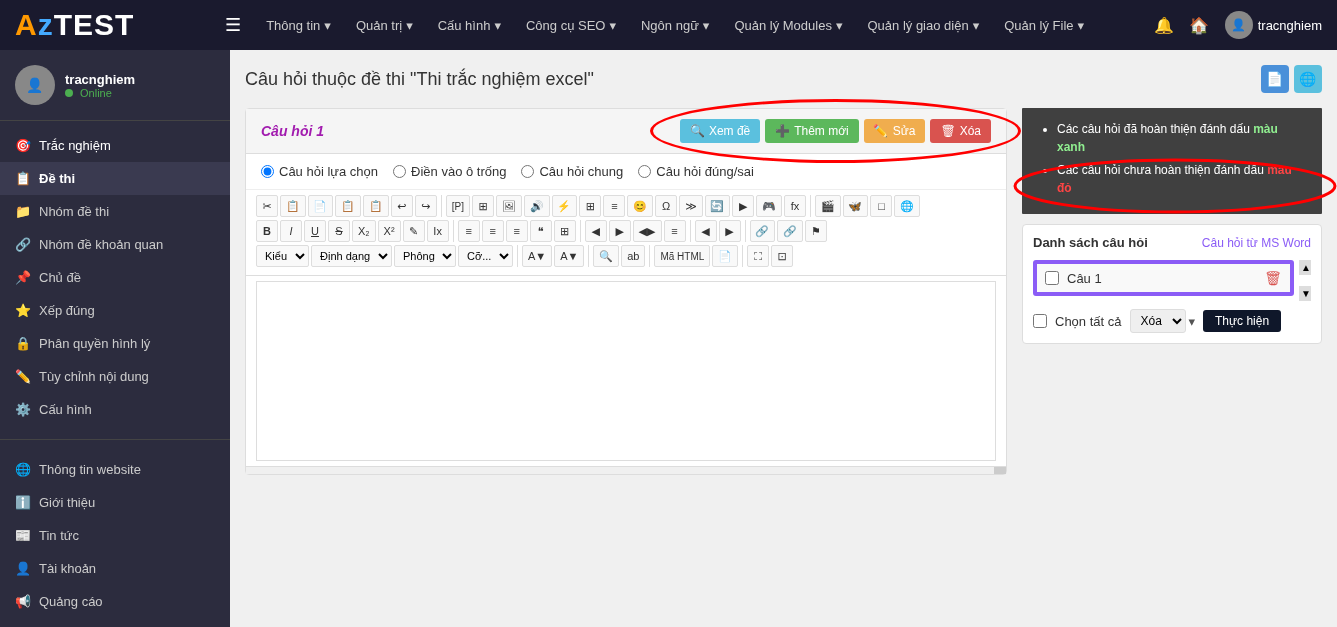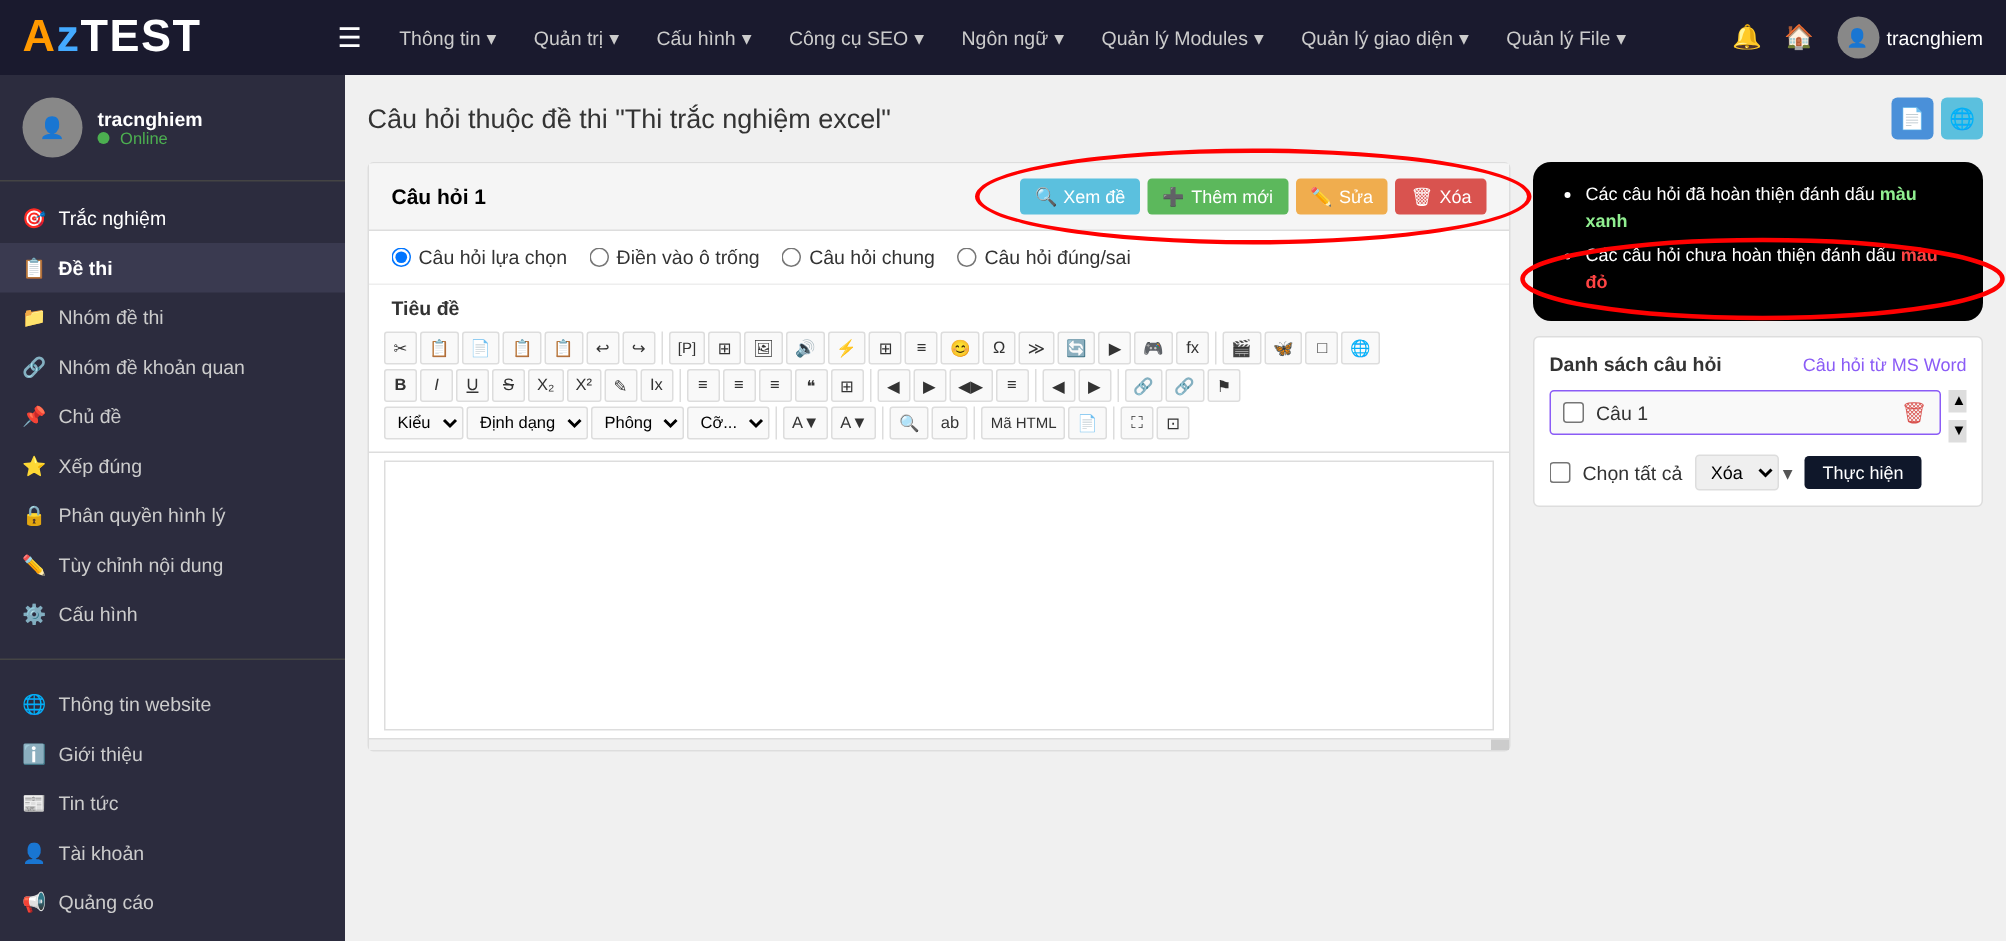--- a/index.html
+++ b/index.html
@@ -178,21 +178,21 @@
 
     
     .question-header {
       background: #f5f5f5;
       border-bottom: 1px solid #ddd;
       padding: 10px 15px;
       display: flex;
       align-items: center;
       justify-content: space-between;
     }
-    .question-title { font-size: 14px; color: #000000; font-weight: bold; }
+    .question-title { font-size: 14px; color: #a21caf; font-weight: bold; font-style: italic; }
     .action-buttons {
       display: flex;
       gap: 5px;
       position: relative;
     }
     .action-buttons::before {
       content: '';
       position: absolute;
       top: -20px; left: -30px; right: -30px; bottom: -20px;
       border: 3px solid red;
@@ -290,22 +290,22 @@
     }
 
     
     .editor-content-area {
       margin: 5px 10px;
       border: 1px solid #ddd;
       min-height: 150px;
       background: white;
     }
     .right-info-box {
-      background: #000000;
-      border-radius: 12px;
+      background: #404040;
+      border-radius: 1px;
       padding: 12px 15px;
       margin-bottom: 10px;
     }
     .right-info-box ul { list-style: disc; padding-left: 20px; }
     .right-info-box li { color: white; font-size: 12px; margin-bottom: 5px; line-height: 1.5; }
     .highlight-green { color: #90ee90; font-weight: bold; }
     .highlight-red { color: #ff4444; font-weight: bold; }
 
     
     .question-list-box {
@@ -320,21 +320,21 @@
       align-items: center;
       margin-bottom: 10px;
     }
     .question-list-title { font-size: 13px; color: #333; font-weight: bold; }
     .ms-word-link { color: #8b5cf6; font-size: 12px; cursor: pointer; text-decoration: none; }
     .question-item {
       display: flex;
       align-items: center;
       padding: 6px 8px;
       background: #f9f9f9;
-      border: 1px solid #8b5cf6;
+      border: 4px solid #8b5cf6;
       border-radius: 3px;
       margin-bottom: 5px;
       justify-content: space-between;
     }
     .question-item-left { display: flex; align-items: center; gap: 8px; }
     .question-checkbox { width: 14px; height: 14px; cursor: pointer; }
     .question-name { font-size: 13px; color: #333; }
     .delete-icon { color: #d9534f; cursor: pointer; font-size: 14px; background: none; border: none; }
 
     .select-all-row {
@@ -536,21 +536,20 @@
             <input type="radio" name="qtype" style="">
             <span>Câu hỏi chung</span>
           </label>
           <label class="radio-item">
             <input type="radio" name="qtype" style="">
             <span>Câu hỏi đúng/sai</span>
           </label>
         </div>
       </div>
 
-      <div class="section-label">Tiêu đề</div>
 
       <div class="editor-toolbar-area">
 
         <div class="toolbar-row">
           <button class="tb-btn">✂</button>
           <button class="tb-btn">📋</button>
           <button class="tb-btn">📄</button>
           <button class="tb-btn">📋</button>
           <button class="tb-btn">📋</button>
           <button class="tb-btn">↩</button>

